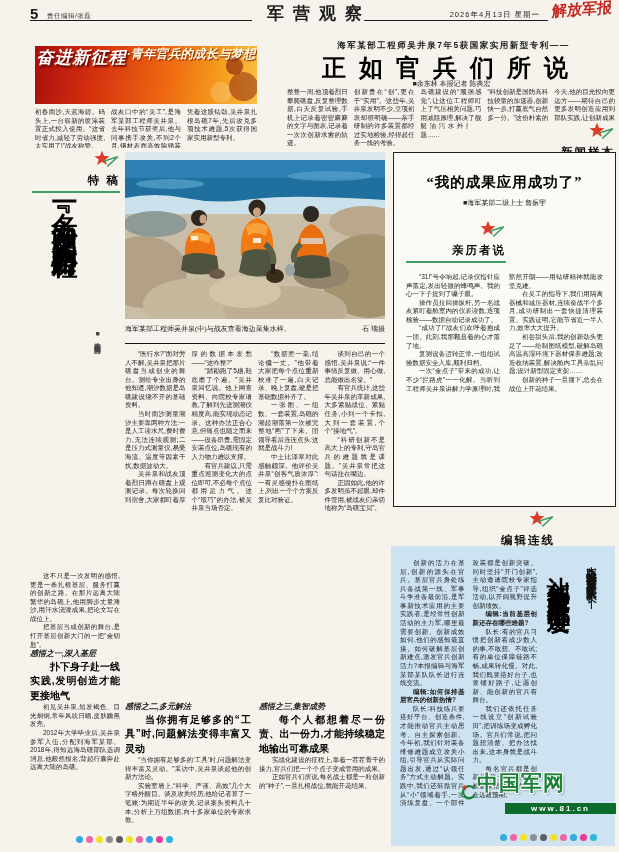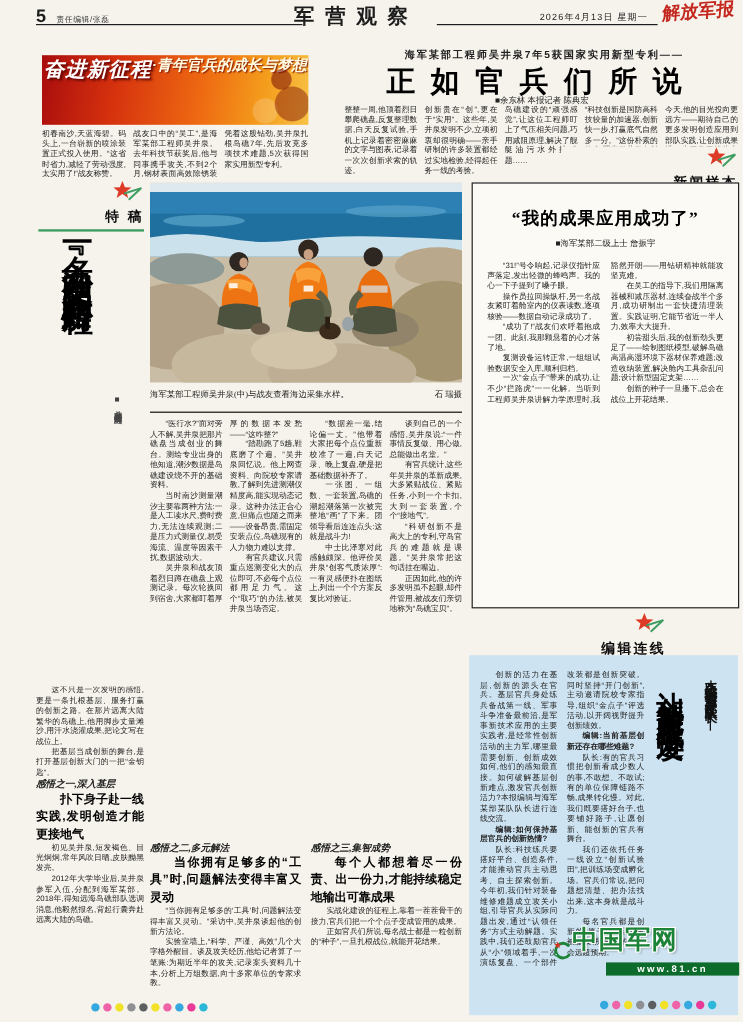--- a/index.html
+++ b/index.html
@@ -2,21 +2,21 @@
 <html><head>
 <meta charset="utf-8">
 <style>
   html,body{margin:0;padding:0;background:#ffffff;}
   .page{position:relative;width:619px;height:852px;margin:0 auto;background:#f6f3ec;
         overflow:hidden;font-family:"Liberation Sans","DejaVu Sans",sans-serif;color:#1c1c1c;}
   .abs{position:absolute;}
   
   .hdr-pageno{left:30px;top:5px;font-size:15px;font-weight:800;}
   .hdr-editor{left:47px;top:12px;font-size:6.5px;color:#333;letter-spacing:.5px;}
-  .hdr-title{left:212px;top:2px;width:170px;text-align:center;font-size:17px;font-weight:900;
+  .hdr-title{left:234px;top:2px;width:170px;text-align:center;font-size:17px;font-weight:900;
              letter-spacing:9px;font-family:"Liberation Serif","DejaVu Serif",serif;}
   .hdr-date{left:400px;top:10px;width:140px;text-align:right;font-size:7.5px;letter-spacing:1px;color:#222;}
   .hdr-logo{left:552px;top:0px;width:64px;font-size:15px;font-weight:900;color:#c3271e;
             font-family:"Liberation Serif","DejaVu Serif",serif;transform:rotate(-4deg) skewX(-8deg);}
   .hr1{position:absolute;height:1px;background:#1d1d1d;}
   
   .banner{left:35px;top:46px;width:222px;height:58px;
           background:linear-gradient(98deg,#a90d0d 0%,#d6320e 28%,#ee6a12 60%,#f49c1c 82%,#f8c245 100%);
           display:flex;align-items:flex-start;justify-content:center;overflow:hidden;}
   .banner:after{content:"";position:absolute;right:0;top:0;width:90px;height:100%;
@@ -239,20 +239,27 @@
       <div>
           <p>实战化建设的征程上,靠着一茬茬骨干的接力,官兵们把一个个点子变成管用的成果。</p>
           <p>正如官兵们所说,每名战士都是一粒创新的“种子”,一旦扎根战位,就能开花结果。</p>
         </div>
     </div>
   </div>
 
   <div class="abs sample-box">
     <div class="sample-title">“我的成果应用成功了”</div>
     <div class="sample-byline">■海军某部二级上士 詹振宇</div>
+    <div class="sec-label sample-label" style="background:transparent">
+      <svg viewBox="0 0 34 24" width="27" height="18">
+        <polygon points="11,1 13.8,8 21,8.3 15.4,12.8 17.4,20 11,15.6 4.6,20 6.6,12.8 1,8.3 8.2,8" fill="#dd3b27"></polygon>
+        <path d="M13 15 L32 9 L18 22" fill="none" stroke="#3f9e63" stroke-width="2.2"></path>
+      </svg>
+      <span>亲历者说</span>
+    </div>
     <div class="sample-cols tx">
         <p>“31!”号令响起,记录仪指针应声落定,发出轻微的蜂鸣声。我的心一下子提到了嗓子眼。</p>
         <p>操作员拉回操纵杆,另一名战友紧盯着舱室内的仪表读数,逐项核验——数据自动记录成功了。</p>
         <p>“成功了!”战友们欢呼着抱成一团。此刻,我那颗悬着的心才落了地。</p>
         <p>复测设备运转正常,一组组试验数据安全入库,顺利归档。</p>
         <p>一次“金点子”带来的成功,让不少“拦路虎”一一化解。当听到工程师吴井泉讲解力学原理时,我豁然开朗——用钻研精神就能攻坚克难。</p>
         <p>在吴工的指导下,我们用隔离器械和减压器材,连续奋战半个多月,成功研制出一套快捷清理装置。实践证明,它能节省近一半人力,效率大大提升。</p>
         <p>初尝甜头后,我的创新劲头更足了——绘制图纸模型,破解岛礁高温高湿环境下器材保养难题;改造收纳装置,解决舱内工具杂乱问题;设计新型固定支架……</p>
         <p>创新的种子一旦播下,总会在战位上开花结果。</p>
       </div>

